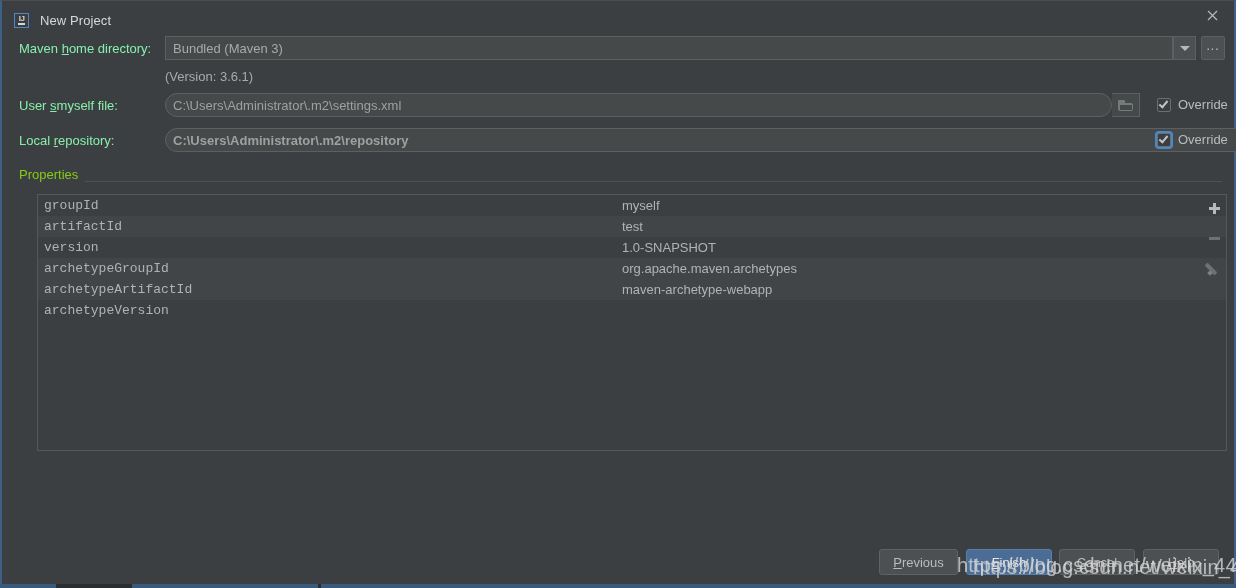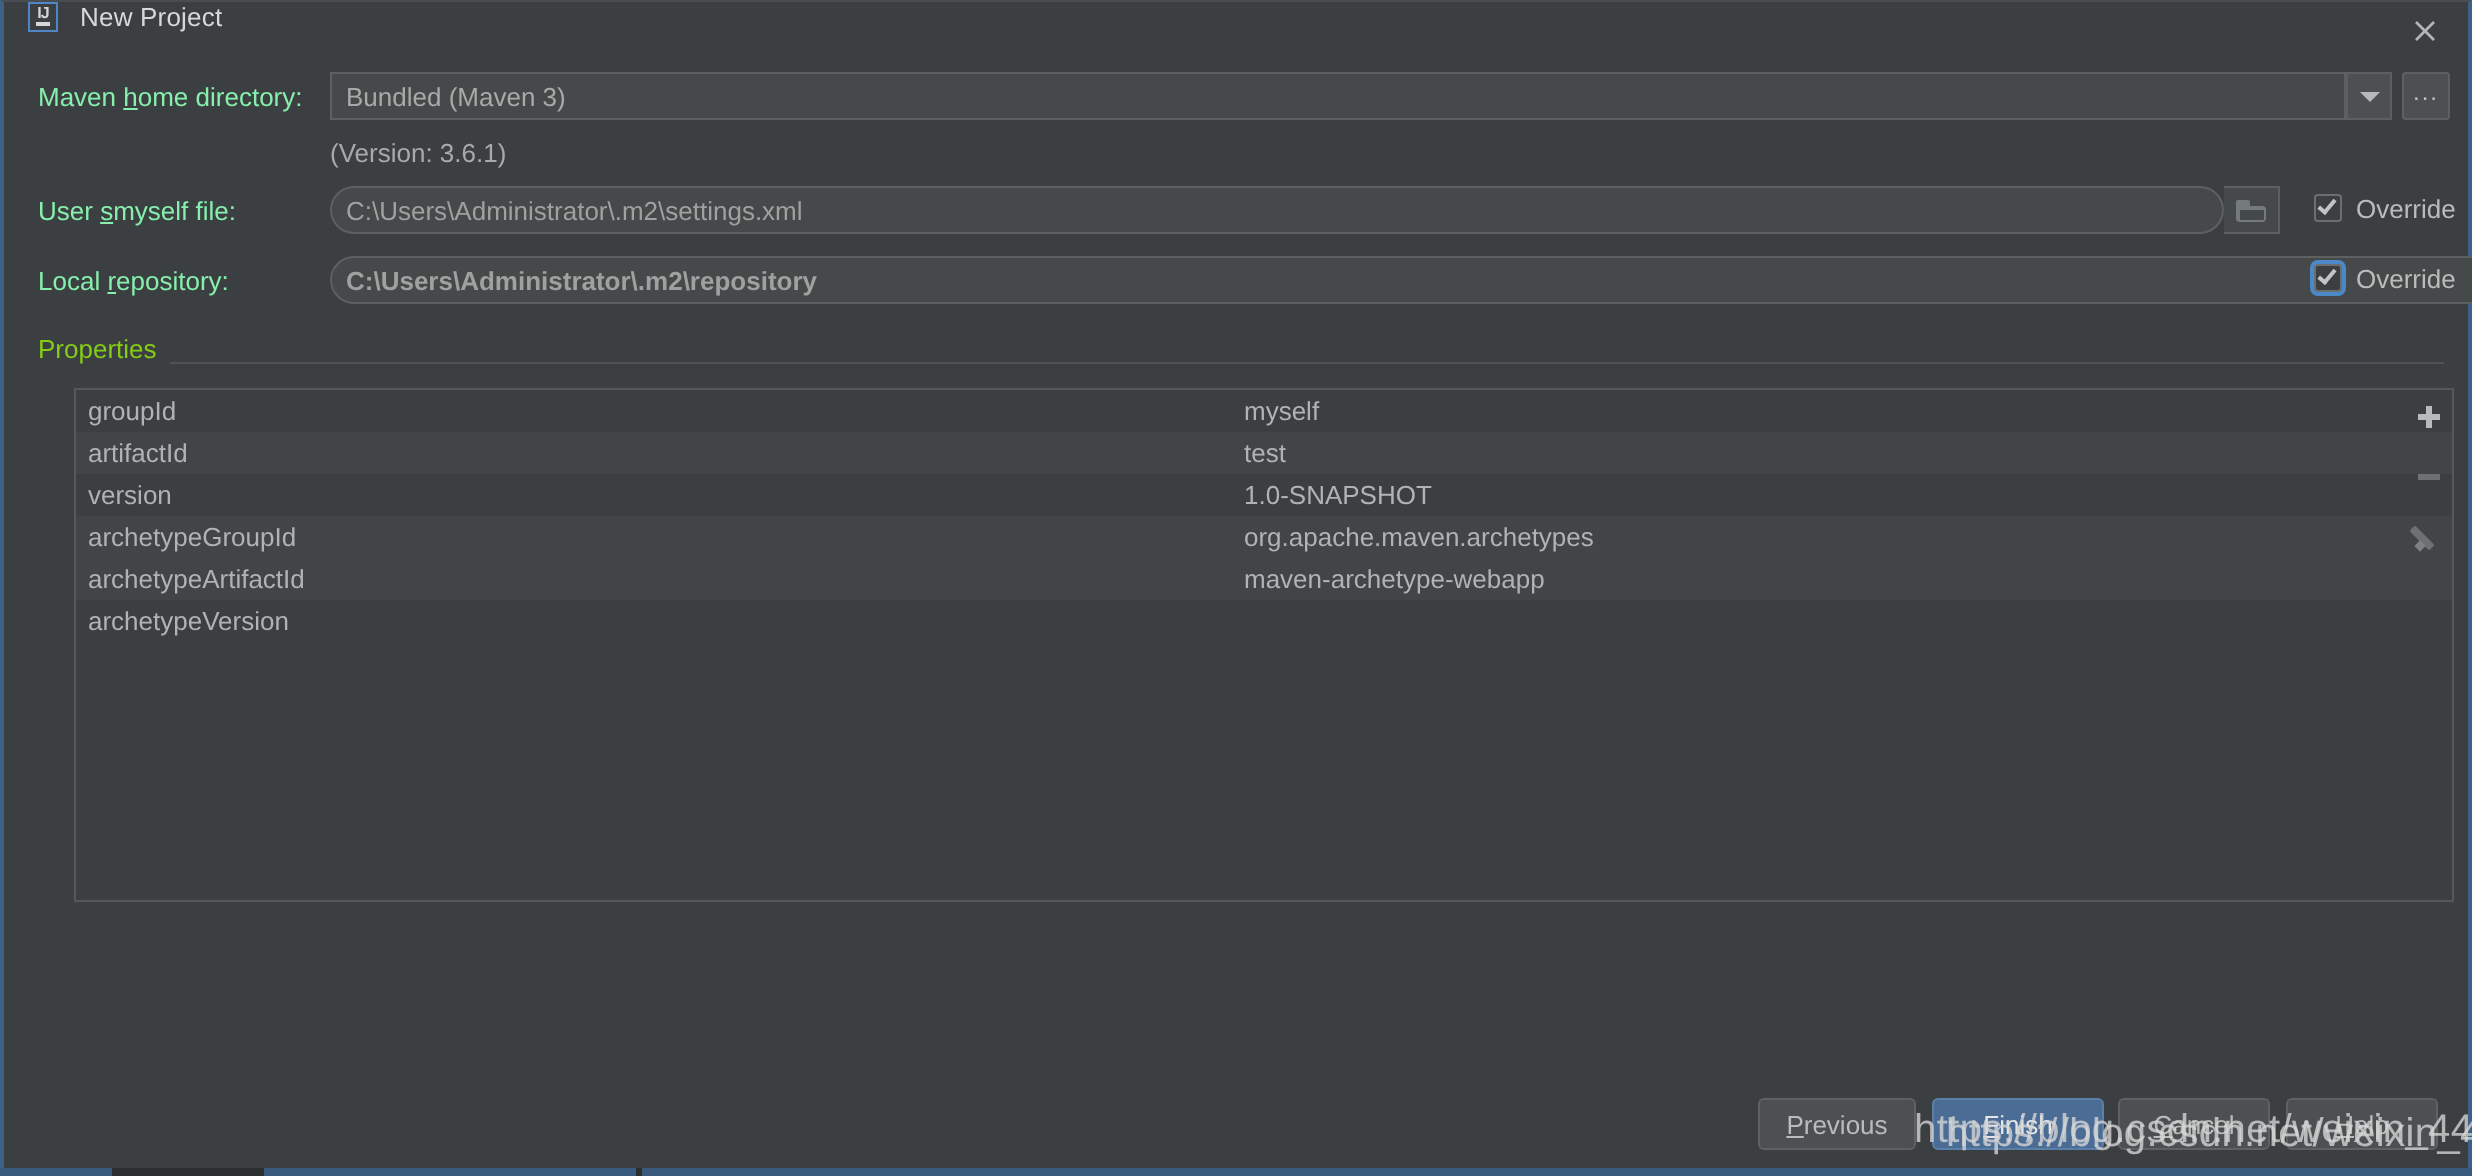--- a/index.html
+++ b/index.html
@@ -25,21 +25,21 @@
     border-bottom: 2px solid #3d6185;
     border-top: 1px solid #4a4d4f;
   }
 
   #titlebar {
     position: absolute;
     left: 0; top: 0; right: 0;
     height: 27px;
     background: #3c3f41;
     display: flex;
-    align-items: flex-start;
+    align-items: flex-end;
   }
   #ij-icon {
     width: 15px; height: 15px;
     margin-left: 12px;
     background: #3c3f41;
     border: 1px solid #4e86c7;
     position: relative;
     flex: 0 0 auto;
   }
   #ij-icon .ij-text {
@@ -177,20 +177,21 @@
   .version-note {
     position: absolute;
     font-size: 13px;
     color: #a9a9a9;
   }
 
   
   .checkrow {
     position: absolute;
     display: flex;
+    align-items: center;
     cursor: pointer;
   }
   .checkbox {
     width: 14px; height: 14px;
     border: 1px solid #6b6f70;
     background: #3c3f41;
     position: relative;
     border-radius: 2px;
     flex: 0 0 auto;
   }
@@ -245,20 +246,21 @@
     font-size: 13px;
     color: #b2b2b2;
   }
   .trow.odd  { background: #3c3f41; }
   .trow.even { background: #414547; }
   .tcell-key {
     width: 582px;
     padding-left: 6px;
     overflow: hidden;
     white-space: nowrap;
+    font-family: Liberation Mono, monospace;
   }
   .tcell-val {
     flex: 1;
     padding-left: 2px;
     overflow: hidden;
     white-space: nowrap;
   }
 
   #table-toolbar {
     position: absolute;

